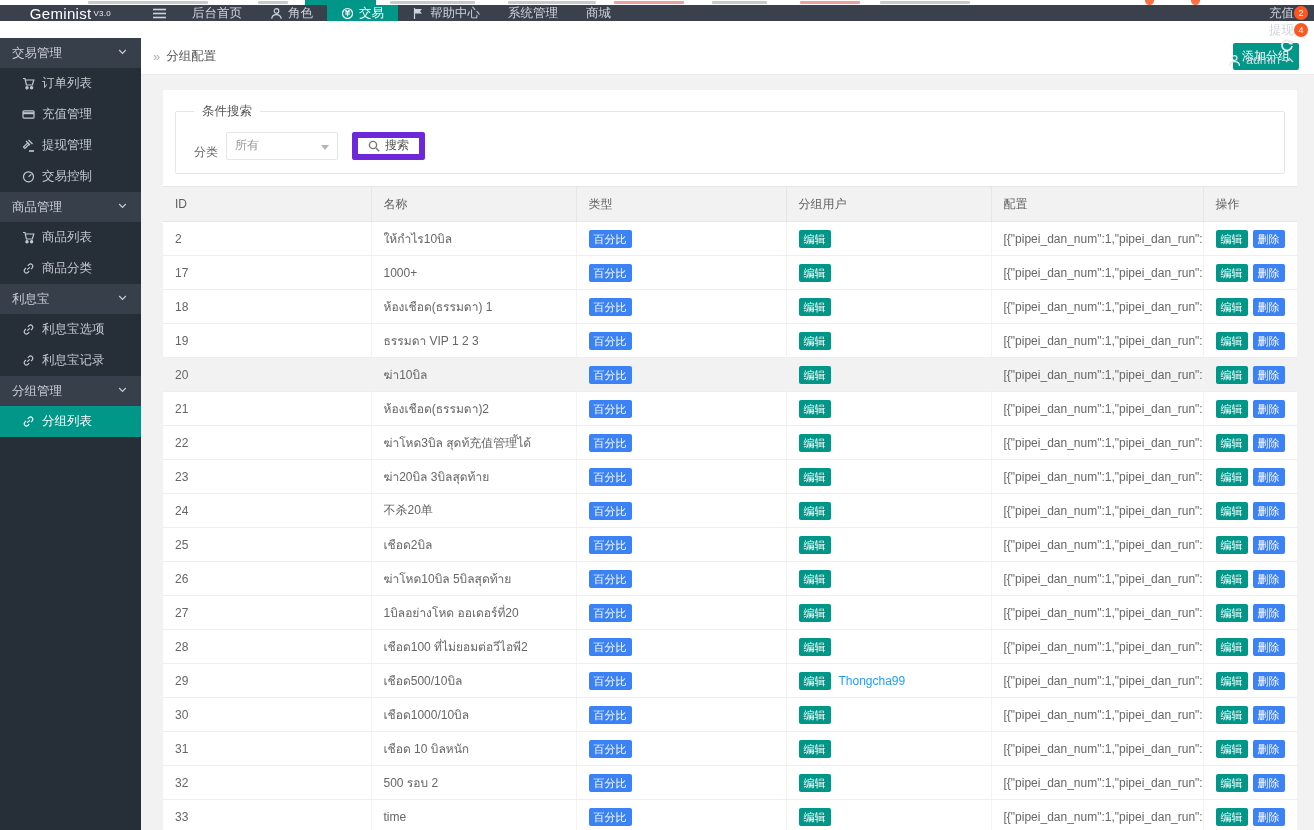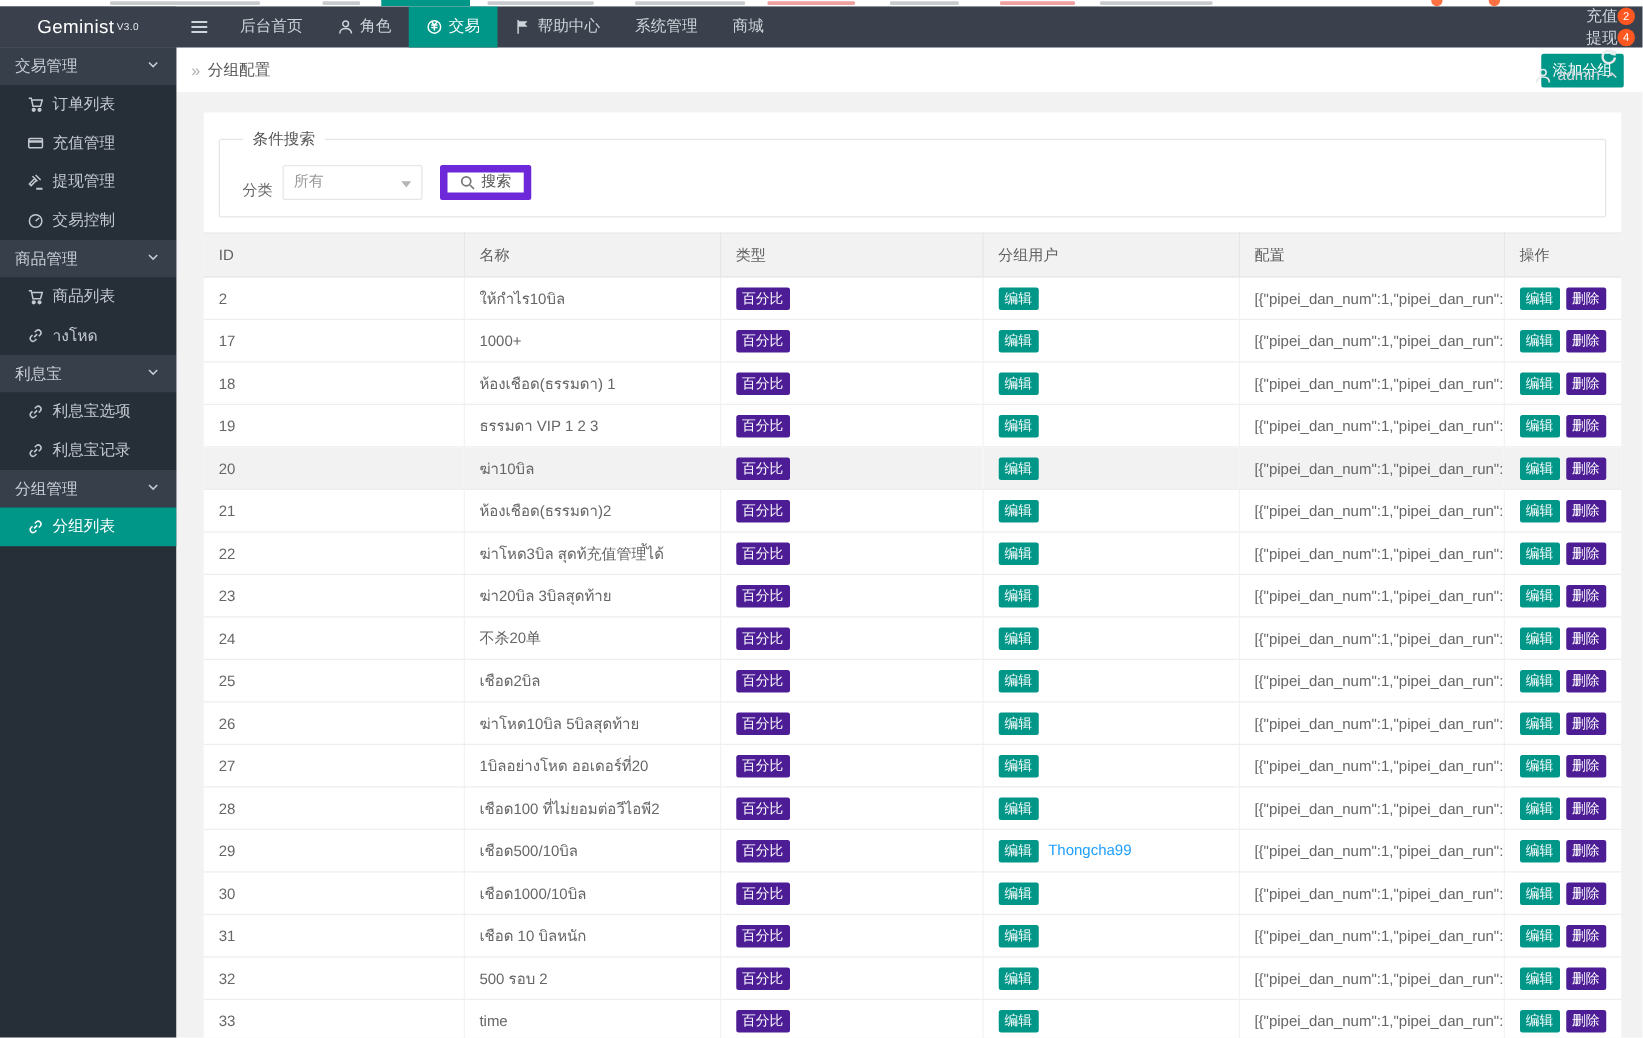--- a/index.html
+++ b/index.html
@@ -7,21 +7,21 @@
     font-family:"Liberation Sans","DejaVu Sans",sans-serif; }
 
   
   .glitch { position:absolute; top:0; left:0; width:1314px; height:5px; background:#fff; z-index:5; overflow:hidden; }
   .glitch .frag { position:absolute; top:1px; height:3px; background:#9aa0a6; opacity:.55; border-radius:1px; }
   .glitch .frag.red { background:#e05252; }
   .glitch .teal-tab { position:absolute; top:0; height:5px; background:#009688; }
   .glitch .dot { position:absolute; top:-4px; width:9px; height:9px; border-radius:50%; background:#ff7043; }
 
   
-  .topbar { position:absolute; top:5px; left:0; width:1314px; height:33px; background:#3a414c; z-index:4;
+  .topbar { position:absolute; top:5px; left:0; width:1314px; height:16px; background:#3a414c; z-index:4;
     display:flex; align-items:stretch; color:#cfd3da; font-size:12.5px; }
   .logo { width:141px; display:flex; align-items:center; justify-content:center; color:#fff;
     font-size:15px; letter-spacing:.3px; background:#3a414c; }
   .logo sup { font-size:8px; margin-left:2px; color:#e8eaed; }
   .nav-left { display:flex; align-items:stretch; }
   .nav-item { display:flex; align-items:center; gap:5px; padding:0 14px; cursor:pointer; white-space:nowrap; }
   .nav-item.active { background:#009688; color:#fff; }
   .nav-item svg { display:block; }
   .nav-right { margin-left:auto; display:flex; align-items:flex-end; padding-right:8px;flex-direction:column; }
   .nav-right .nav-item { padding:0 12px; position:relative; }
@@ -68,21 +68,21 @@
   table.grid th { height:35px; background:#f2f2f2; color:#5f5f5f; font-size:12px; font-weight:normal;
     text-align:left; padding:0 8px 0 12px; border:1px solid #e6e6e6; border-top:1px solid #e6e6e6; }
   table.grid td { height:34px; color:#666; font-size:12px; padding:0 8px 0 12px;
     border-bottom:1px solid #eee; border-right:1px solid #f3f3f3; white-space:nowrap; overflow:hidden; }
   table.grid td:first-child, table.grid th:first-child { border-left:none; }
   table.grid td:last-child, table.grid th:last-child { border-right:none; }
   tr.hl td { background:#f2f2f2; }
 
   .badge { display:inline-block; color:#fff; font-size:11px; line-height:18px; padding:0 5px;
     border-radius:2px; border:none; cursor:pointer; font-family:inherit; }
-  .badge.red { background:#4c1d95; }
+  .badge.red { background:#3b82f6; }
   .badge.teal { background:#009688; }
   .badge.static { cursor:default; }
   .user-link { color:#1e9fff; font-size:12px; margin-left:8px; cursor:pointer; text-decoration:none; }
   .ops .badge + .badge { margin-left:5px; }
   .cfg { color:#666; }
 </style>
 </head>
 <body>
 
 <div class="glitch">
@@ -220,21 +220,21 @@
         <path d="M1 1.5 h2 l1.4 6.5 h6 l1.4-5 H4"></path>
         <circle cx="5" cy="10.8" r="1.1" fill="currentColor"></circle>
         <circle cx="9.6" cy="10.8" r="1.1" fill="currentColor"></circle>
       </svg>
       <span>商品列表</span>
     </div>
     <div class="side-item">
       <svg width="13" height="13" viewBox="0 0 13 13" fill="none" stroke="currentColor" stroke-width="1.2">
         <path d="M5.3 7.7 L7.7 5.3 M4 6 L2.6 7.4 a2.3 2.3 0 0 0 3.2 3.2 L7.2 9.2 M9 7 L10.4 5.6 a2.3 2.3 0 0 0-3.2-3.2 L5.8 3.8"></path>
       </svg>
-      <span>างโหด</span>
+      <span>商品分类</span>
     </div>
     <div class="side-title">
       <span>利息宝</span>
     <span class="chev"><svg width="13" height="13" viewBox="0 0 13 13" fill="none" stroke="currentColor" stroke-width="1.2">
           <polyline points="3.2,5 6.5,8.3 9.8,5"></polyline>
         </svg></span>
     </div>
     <div class="side-item">
       <svg width="13" height="13" viewBox="0 0 13 13" fill="none" stroke="currentColor" stroke-width="1.2">
         <path d="M5.3 7.7 L7.7 5.3 M4 6 L2.6 7.4 a2.3 2.3 0 0 0 3.2 3.2 L7.2 9.2 M9 7 L10.4 5.6 a2.3 2.3 0 0 0-3.2-3.2 L5.8 3.8"></path>

